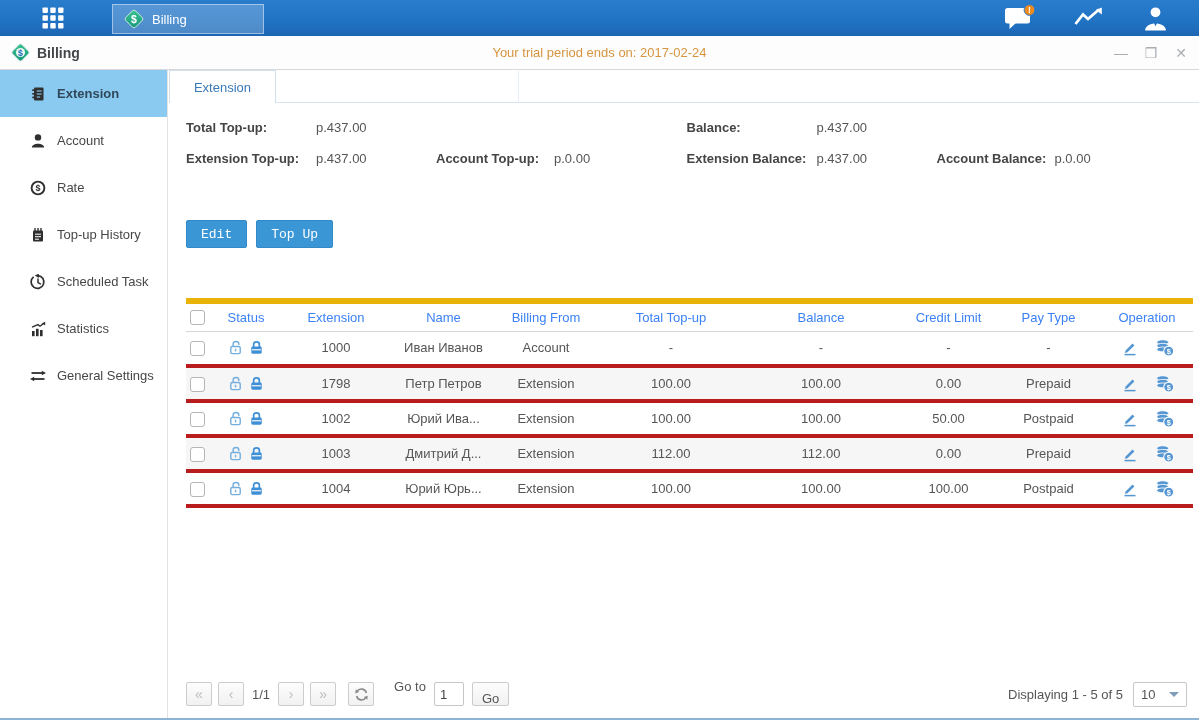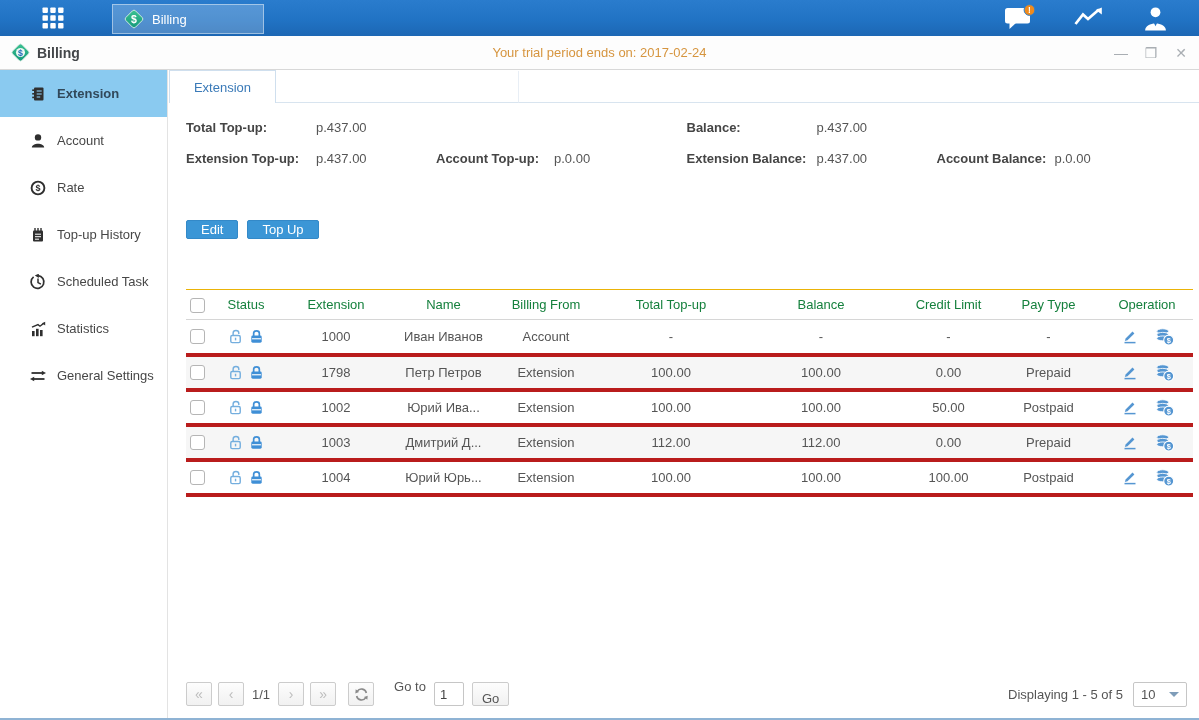--- a/index.html
+++ b/index.html
@@ -43,27 +43,27 @@
   
   .summary { display:flex; font-size:13px; color:#555; }
   .sum-col { width:50%; display:flex; flex-direction:column; gap:11px; }
   .sum-row { display:flex; align-items:center; height:20px; }
   .sum-label { font-weight:bold; color:#454545; width:130px; flex:0 0 130px; }
   .sum-val { width:120px; flex:0 0 120px; }
   .sum-label2 { font-weight:bold; color:#454545; width:118px; flex:0 0 118px; }
 
   
   .actions { margin-top:24px; display:flex; gap:9px; }
-  .btn-blue { background:#3b96d6; color:#fff; border:1px solid #3389c8; font-size:13px; height:19px; padding:0 14px; border-radius:2px; cursor:pointer; font-family:Liberation Sans, sans-serif; }
+  .btn-blue { background:#3b96d6; color:#fff; border:1px solid #3389c8; font-size:13px; height:28px; padding:0 14px; border-radius:2px; cursor:pointer; font-family:Liberation Mono, monospace; }
 
   
   table { width:100%; border-collapse:collapse; table-layout:fixed; margin-top:22px; font-size:13px; color:#555; }
   col.c-cb{width:30px} col.c-status{width:60px} col.c-ext{width:120px} col.c-name{width:95px} col.c-from{width:110px}
   col.c-topup{width:140px} col.c-bal{width:160px} col.c-credit{width:95px} col.c-pay{width:105px} col.c-op{width:92px}
-  thead th { font-weight:normal; color:#15803d; text-align:center; height:30px; border-top:1px solid #eab308; border-bottom:1px solid #d6d6d6; }
+  thead th { font-weight:normal; color:#3b82f6; text-align:center; height:30px; border-top:6px solid #eab308; border-bottom:1px solid #d6d6d6; }
   thead th.cb-cell, td.cb-cell { text-align:left; padding-left:4px; }
   tbody td { height:35px; text-align:center; border-bottom:4px solid #b91c1c; overflow:hidden; white-space:nowrap; text-overflow:ellipsis; }
   tbody tr:nth-child(even) { background:#f6f6f6; }
   .cb { display:inline-block; width:15px; height:15px; border:1px solid #b5b5b5; border-radius:3px; background:#fff; cursor:pointer; vertical-align:middle; }
   tr.unlocked .lock-closed { display:none; }
   tr.locked .lock-open { display:none; }
   .op-icons { display:flex; justify-content:center; gap:16px; align-items:center; }
   .op-icons span { cursor:pointer; display:flex; }
 
   .spacer { flex:1; }

